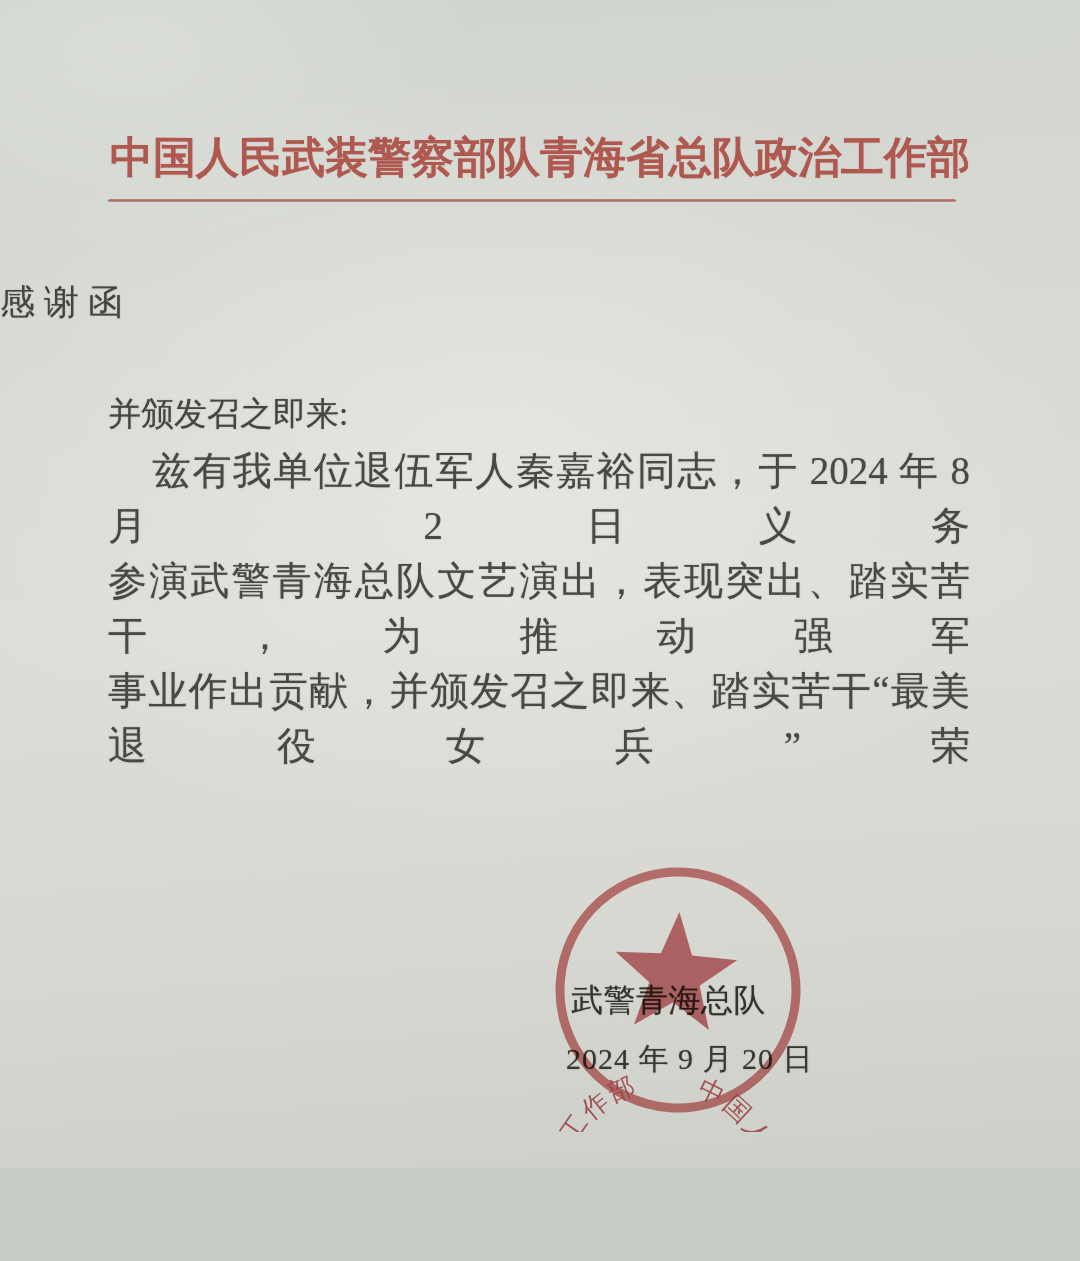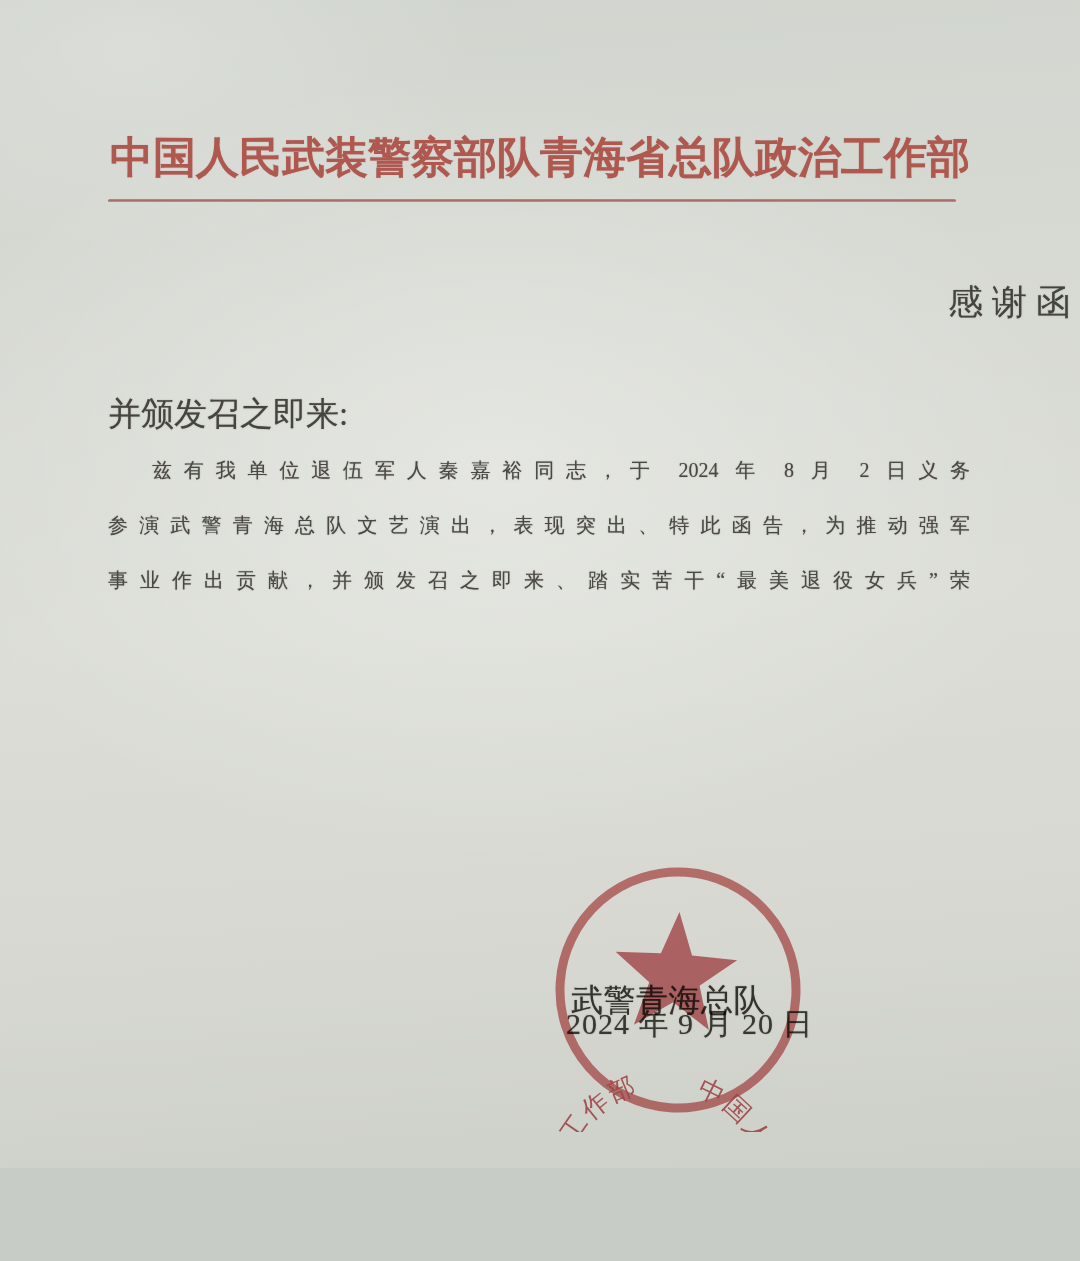--- a/index.html
+++ b/index.html
@@ -23,30 +23,30 @@
     color:#ae5850;
     text-shadow:0 0 1px rgba(174,88,80,.6);
   }
   .rule{
     position:absolute;top:199px;left:108px;width:848px;height:3px;
     background:linear-gradient(180deg,#c08981 0%,#a96b65 55%,#c49a93 100%);
     border-radius:2px;
   }
   .doc-title{
     position:absolute;top:279px;left:0;right:0;
-    text-align:right;
+    text-align:left;
     font-size:35px;color:#45433d;letter-spacing:9px;
   }
   .salutation{
     position:absolute;top:392px;left:108px;
     font-size:33px;color:#46443e;
   }
   .body-block{
     position:absolute;top:443px;left:108px;width:862px;
-    font-size:20px;color:#4a4842;line-height:55px;
+    font-size:39px;color:#4a4842;line-height:55px;
   }
   .body-line{ text-align:justify; }
   .body-line.fill{ text-align-last:justify; }
   .body-line.indent{ text-indent:44px; }
 
   .seal{
     position:absolute;left:540px;top:852px;width:280px;height:280px;
     mix-blend-mode:multiply;
     filter:blur(0.3px);
   }
@@ -56,41 +56,41 @@
     letter-spacing:1.5px;
     fill:#c05156;
     opacity:.88;
   }
   .signature{
     position:absolute;left:571px;top:979px;
     font-size:32px;letter-spacing:0.5px;color:#3d3b36;
     mix-blend-mode:multiply;
   }
   .issue-date{
-    position:absolute;left:566px;top:1004px;
+    position:absolute;left:566px;top:1039px;
     font-size:30px;letter-spacing:1px;color:#44423c;
     mix-blend-mode:multiply;
   }
 </style>
 </head>
 <body>
 
 <div class="page">
 
   <div class="letterhead soft">中国人民武装警察部队青海省总队政治工作部</div>
 
   <div class="rule"></div>
 
   <div class="doc-title soft">感谢函</div>
 
   <div class="salutation soft">并颁发召之即来:</div>
 
   <div class="body-block">
     <div class="body-line fill indent soft">兹有我单位退伍军人秦嘉裕同志，于 2024 年 8 月 2 日义务</div>
-    <div class="body-line fill soft">参演武警青海总队文艺演出，表现突出、特此函告，为推动强军</div>
+    <div class="body-line fill soft">参演武警青海总队文艺演出，表现突出、踏实苦干，为推动强军</div>
     <div class="body-line fill soft">事业作出贡献，并颁发召之即来、踏实苦干“最美退役女兵”荣</div>
   </div>
 
   <svg class="seal" viewBox="0 0 280 280" aria-hidden="true">
     <g transform="rotate(4 138 138)">
       <circle cx="138" cy="138" r="118" fill="none" stroke="#c65b5b" stroke-width="9" stroke-opacity="0.78"></circle>
       <defs>
         <path id="sealArc" d="M 138 238 A 100 100 0 1 1 137.9 238" fill="none"></path>
       </defs>
       <text class="seal-arc-text">

